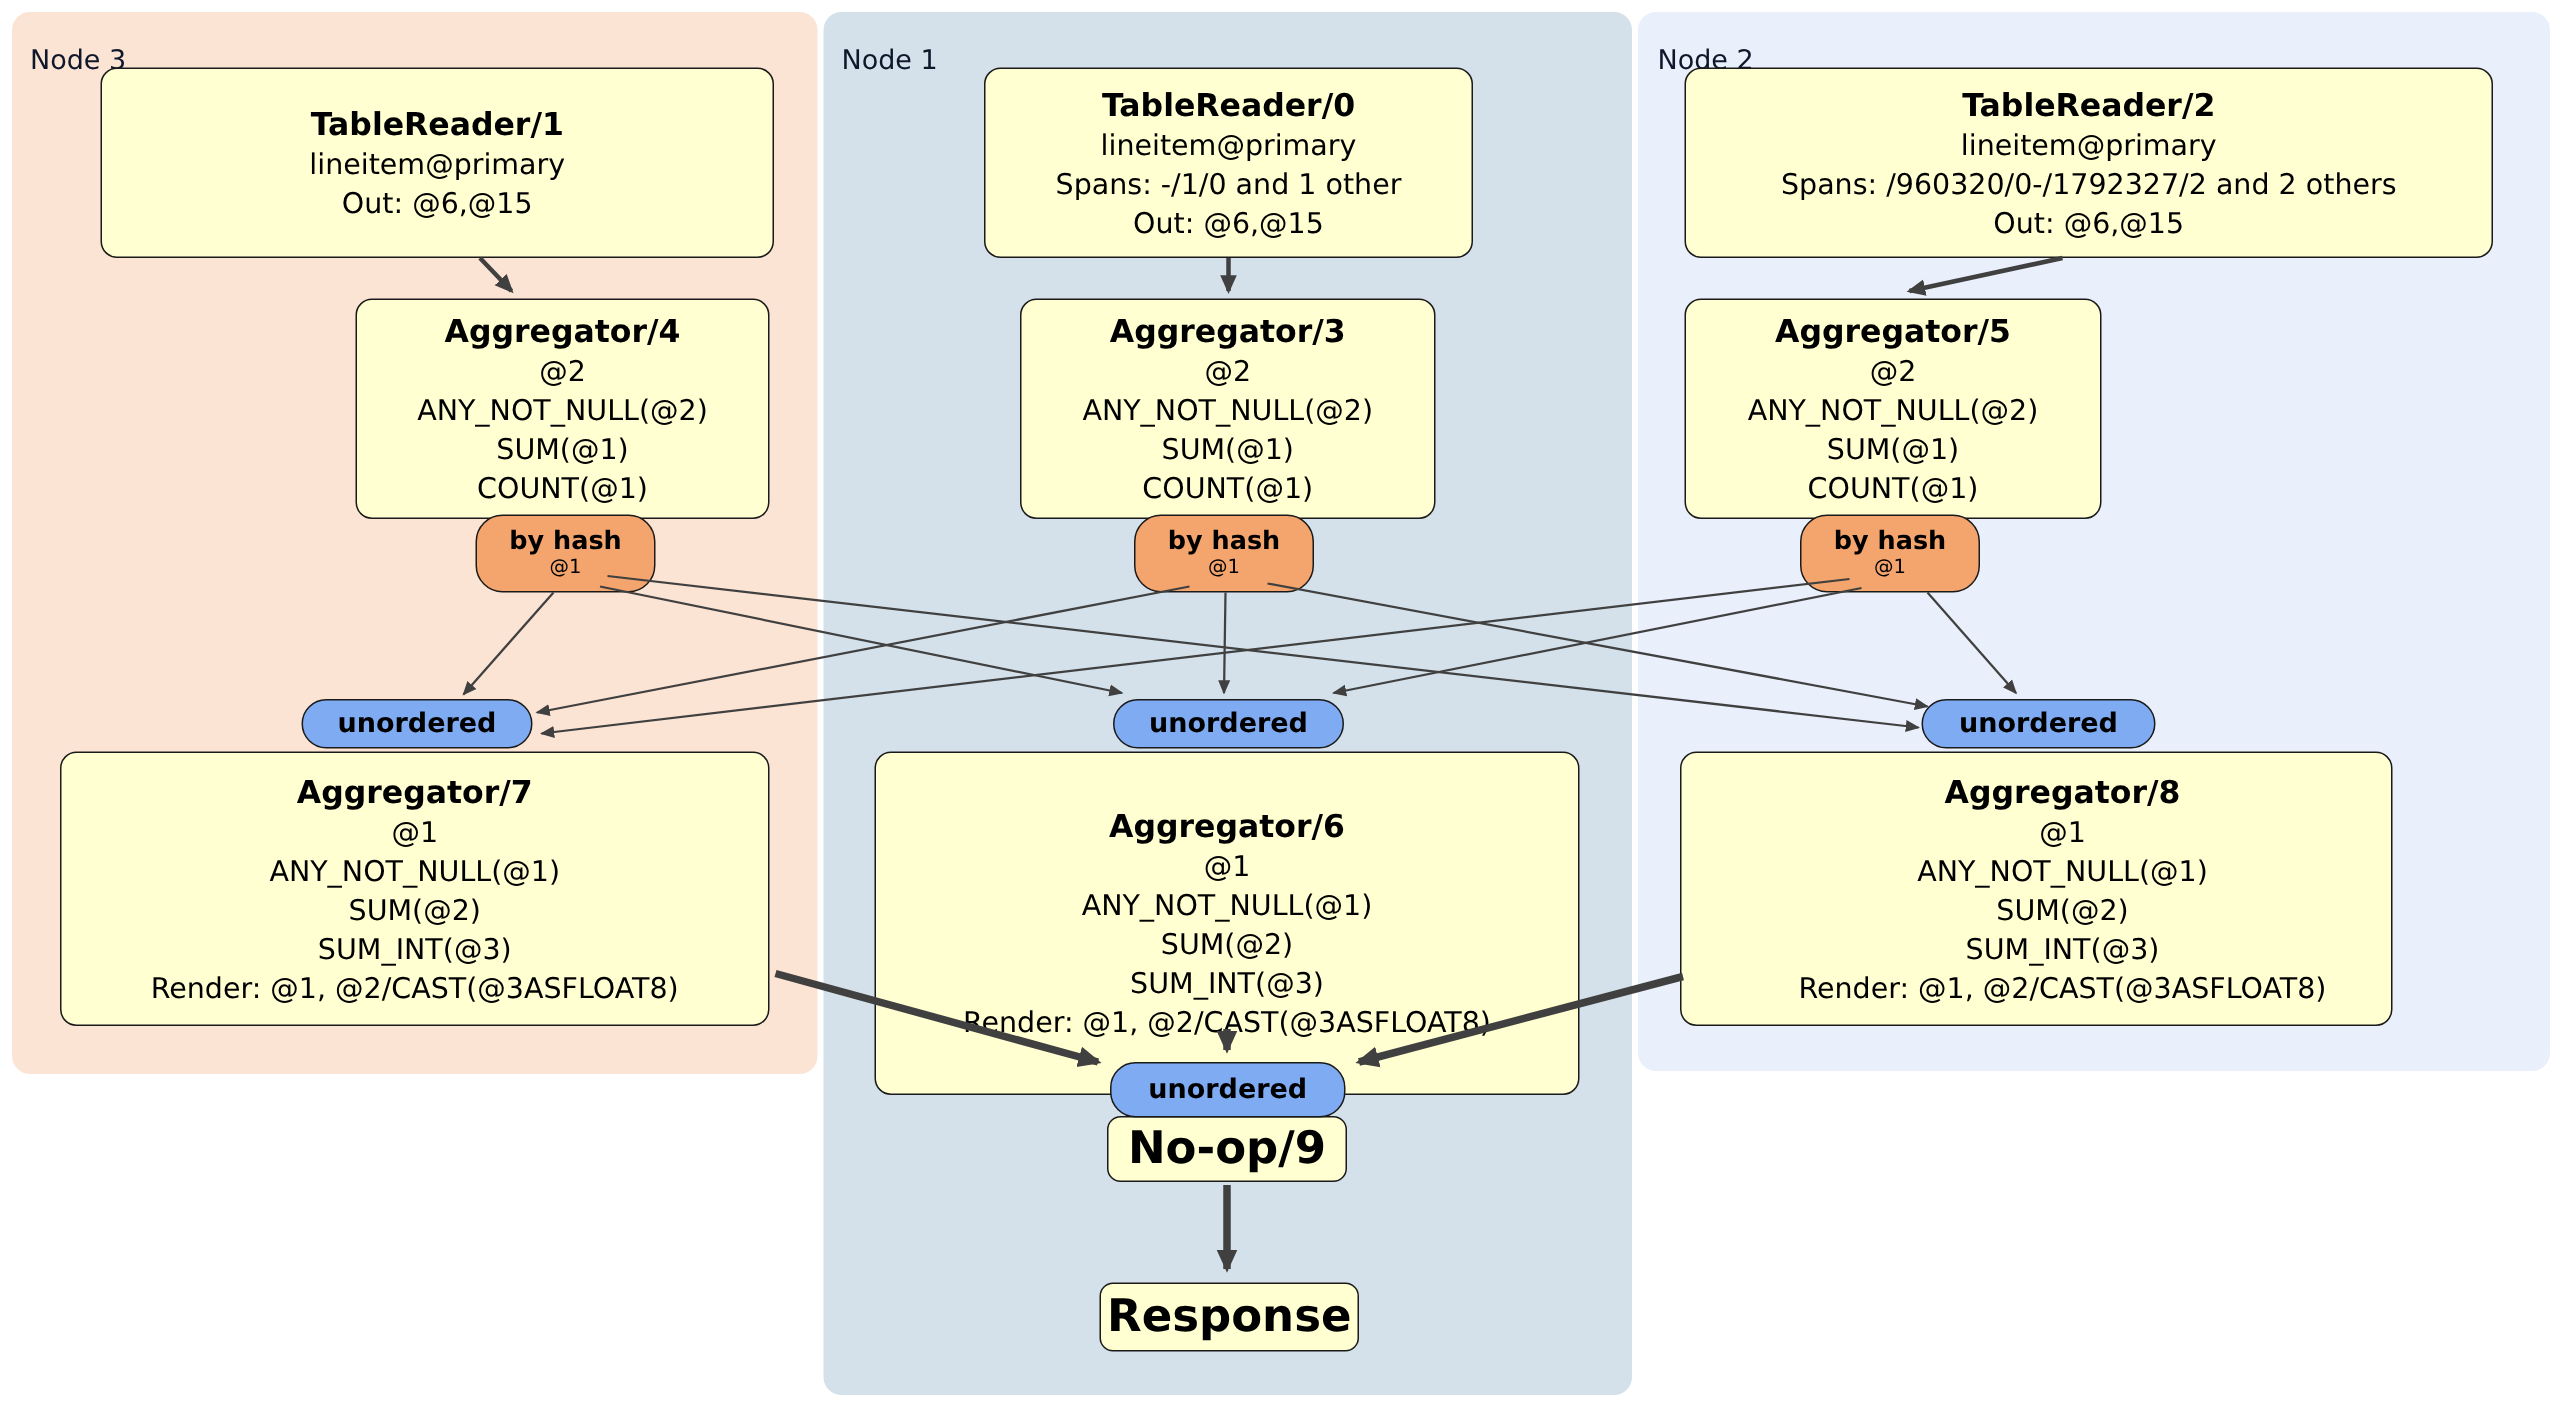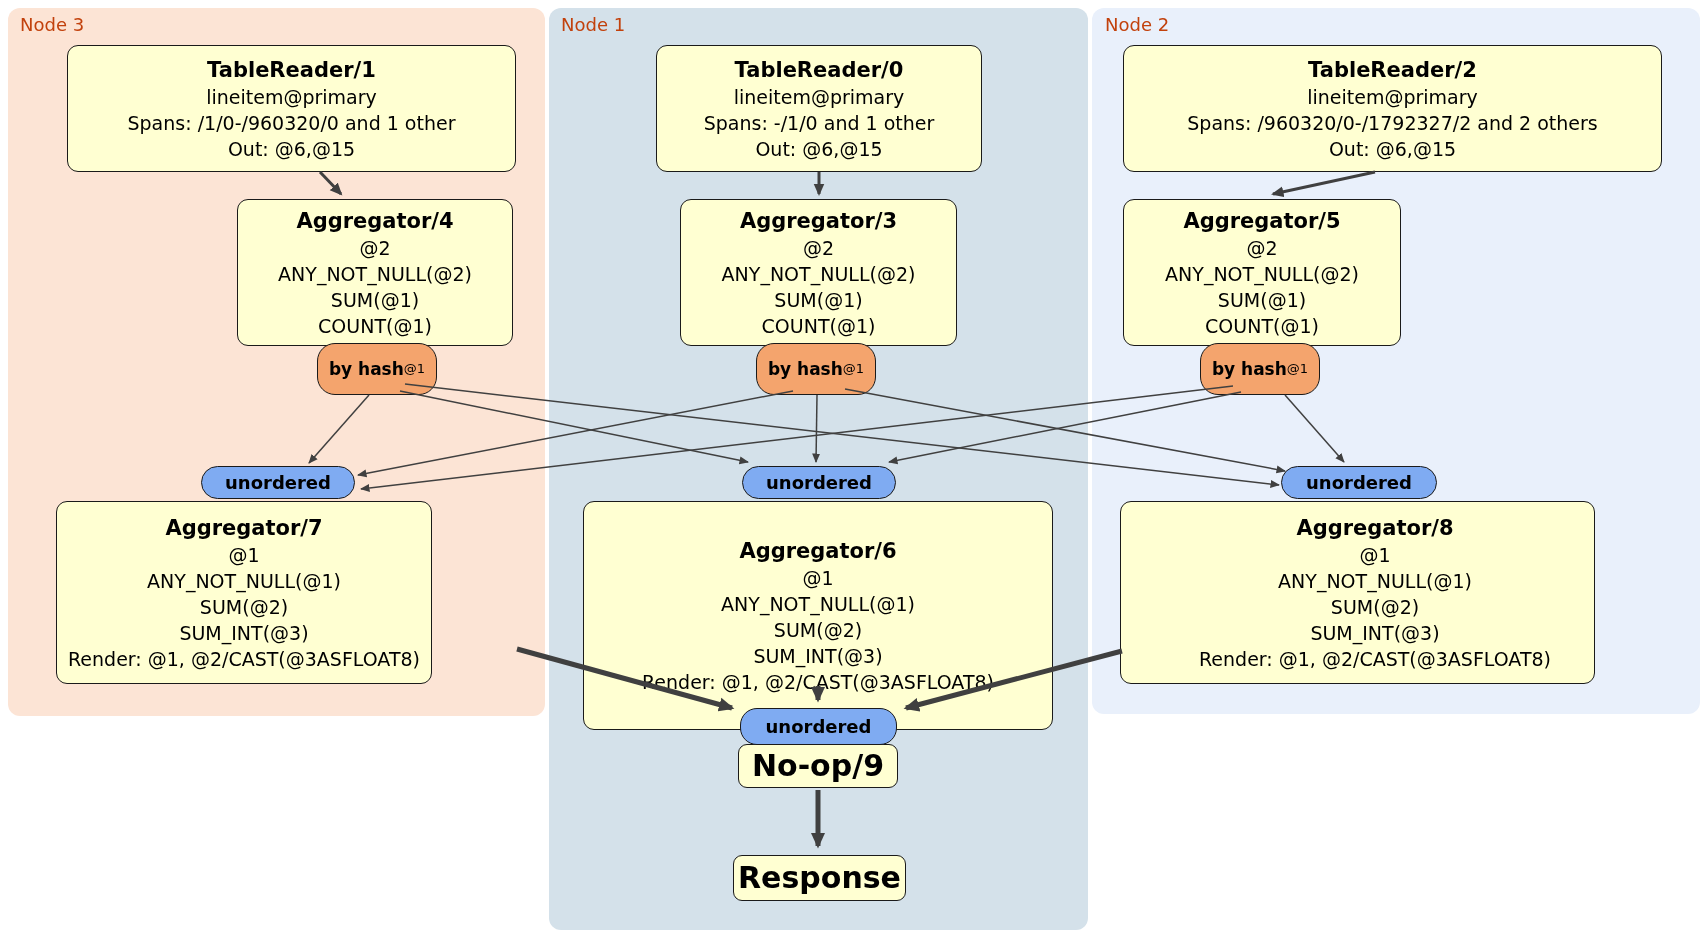--- a/index.html
+++ b/index.html
@@ -2,50 +2,50 @@
 <html style="--node3-bg: #fce4d5; --node1-bg: #d4e1ea; --node2-bg: #e9f0fb; --box-fill: #ffffd2; --router-fill: #f4a46d; --stream-fill: #7fabf2; --edge: #404040; --border: #1a1a1a;"><head>
 <meta charset="utf-8">
 <style>
   html,body{margin:0;padding:0;background:#ffffff;}
   .canvas{
     position:relative;width:1708px;height:940px;overflow:hidden;
     font-family:"DejaVu Sans","Liberation Sans",sans-serif;color:#000;
   }
   
   .region{position:absolute;border-radius:12px;}
-  .region-label{position:absolute;font-size:18px;color:#c2410c;}
+  .region-label{position:absolute;font-size:18px;color:#0f172a;margin-top:16px;}
   .pos-n3{left:8px;top:8px;width:537px;height:708px;background:var(--node3-bg);}
   .pos-n1{left:549px;top:8px;width:539px;height:922px;background:var(--node1-bg);}
   .pos-n2{left:1092px;top:8px;width:608px;height:706px;background:var(--node2-bg);}
   .pos-n3l{left:20px;top:14px;}
   .pos-n1l{left:561px;top:14px;}
   .pos-n2l{left:1105px;top:14px;}
   
   .box{
     position:absolute;background:var(--box-fill);border:1.6px solid var(--border);
     border-radius:11px;display:flex;flex-direction:column;align-items:center;
     justify-content:center;z-index:2;box-sizing:border-box;
   }
   .bt{font-size:21px;font-weight:bold;line-height:28px;white-space:nowrap;}
   .bl{font-size:19px;line-height:26px;white-space:nowrap;}
   .pos-tr1{left:67px;top:45px;width:449px;height:127px;}
   .pos-tr0{left:656px;top:45px;width:326px;height:127px;}
   .pos-tr2{left:1123px;top:45px;width:539px;height:127px;}
   .pos-ag4{left:237px;top:199px;width:276px;height:147px;}
   .pos-ag3{left:680px;top:199px;width:277px;height:147px;}
   .pos-ag5{left:1123px;top:199px;width:278px;height:147px;}
-  .pos-ag7{left:40px;top:501px;width:376px;height:183px;margin-left:16px;}
+  .pos-ag7{left:40px;top:501px;width:473px;height:183px;}
   .pos-ag6{left:583px;top:501px;width:470px;height:229px;}
   .pos-ag8{left:1120px;top:501px;width:475px;height:183px;padding-left:35px;}
   .pos-noop{left:738px;top:744px;width:160px;height:44px;border-radius:9px;}
   .pos-resp{left:733px;top:855px;width:173px;height:46px;border-radius:9px;}
   .pos-noop .bt,.pos-resp .bt{font-size:30px;}
   
   .pill{
-    position:absolute;border:1.6px solid var(--border);display:flex;
+    position:absolute;border:1.6px solid var(--border);display:flex;flex-direction:column;
     align-items:center;justify-content:center;z-index:3;box-sizing:border-box;
   }
   .router{background:var(--router-fill);width:120px;height:52px;border-radius:18px;top:343px;}
   .router .rl{font-size:17px;font-weight:bold;line-height:20px;}
   .router .rd{font-size:13px;line-height:16px;}
   .stream{background:var(--stream-fill);width:154px;height:33px;border-radius:17px;top:466px;}
   .stream .sl{font-size:18px;font-weight:bold;line-height:18px;}
   .pos-h3{left:317px;} .pos-h1{left:756px;} .pos-h2{left:1200px;}
   .pos-u3{left:201px;} .pos-u1{left:742px;} .pos-u2{left:1281px;width:156px;}
   .pos-ub{left:740px;top:708px;width:157px;height:37px;}
@@ -63,21 +63,20 @@
   <div class="region pos-n3"></div>
   <div class="region pos-n1"></div>
   <div class="region pos-n2"></div>
   <div class="region-label pos-n3l">Node 3</div>
   <div class="region-label pos-n1l">Node 1</div>
   <div class="region-label pos-n2l">Node 2</div>
 
   <div class="box pos-tr1">
     <div class="bt">TableReader/1</div>
     <div class="bl">lineitem@primary</div>
-    <div class="bl">Spans: /1/0-/960320/0 and 1 other</div>
     <div class="bl">Out: @6,@15</div>
   </div>
   <div class="box pos-tr0">
     <div class="bt">TableReader/0</div>
     <div class="bl">lineitem@primary</div>
     <div class="bl">Spans: -/1/0 and 1 other</div>
     <div class="bl">Out: @6,@15</div>
   </div>
   <div class="box pos-tr2">
     <div class="bt">TableReader/2</div>

